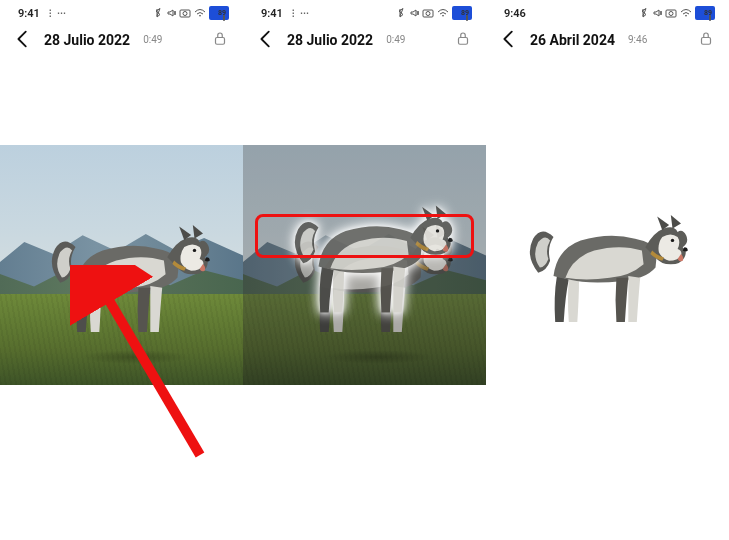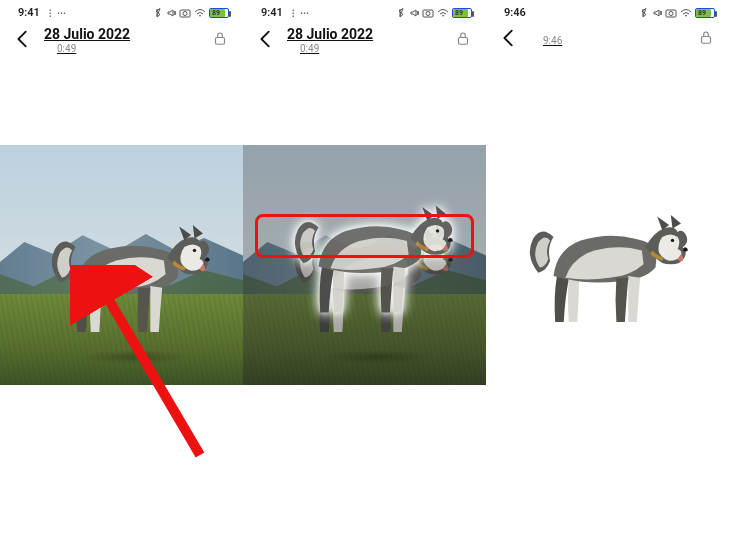--- a/index.html
+++ b/index.html
@@ -9,21 +9,21 @@
 
   
   .status { display: flex; align-items: center; justify-content: space-between; padding: 6px 14px 2px 18px; font-size: 11px; font-weight: 600; color: #222; }
   .status-left { display: flex; align-items: center; gap: 6px; }
   .status-right { display: flex; align-items: center; gap: 3px; color:#444; }
   .status-right svg { display:block; }
 
   
   .header { display: flex; align-items: center; padding: 6px 14px 4px 12px; gap: 10px; }
   .back-icon { flex: 0 0 22px; color:#111; }
-  .title-block { flex: 1 1 auto; display:flex; flex-direction:column; line-height:1.1;text-decoration:underline; }
+  .title-block { flex: 1 1 auto; display:flex; line-height:1.1; }
   .title-date { font-size: 14px; font-weight: 700; color:#111; }
   .title-time { font-size: 10px; color:#888; margin-top:1px;padding-left:13px; }
   .lock-icon { flex: 0 0 16px; color:#888; }
 
   
   .photo-zone { position:absolute; left:0; right:0; top:145px; height:240px; overflow:visible; }
   .photo { position:relative; width:100%; height:100%; }
   .sky { position:absolute; inset:0; background: linear-gradient(#bcd0de 0%, #c9d8e0 35%, #d3dde0 55%); }
   .mtn-far { position:absolute; left:0; right:0; top:32%; height:28%; background: linear-gradient(90deg,#637e91 0%, #7a93a3 40%, #6c8696 70%, #5a768a 100%); clip-path: polygon(0 60%, 10% 30%, 22% 48%, 34% 20%, 48% 44%, 60% 18%, 72% 42%, 84% 24%, 100% 50%, 100% 100%, 0 100%); }
   .mtn-mid { position:absolute; left:0; right:0; top:46%; height:26%; background: linear-gradient(90deg,#516b57 0%, #5f7a5f 40%, #536d55 70%, #49664f 100%); clip-path: polygon(0 30%, 14% 50%, 28% 22%, 42% 46%, 56% 20%, 70% 48%, 84% 24%, 100% 40%, 100% 100%, 0 100%); }
@@ -46,21 +46,21 @@
   .ctx-item { flex:1; text-align:center; font-size:12.5px; font-weight:600; color:#222; cursor:pointer; }
   .ctx-more { flex:0 0 18px; display:flex; flex-direction:column; align-items:center; gap:2px; cursor:pointer; }
   .ctx-more span{width:3px;height:3px;background:#333;border-radius:50%;}
 
   
   .toolbar { position:absolute; left:0; right:0; bottom:12px; display:flex; justify-content:space-around; align-items:center; padding:0 6px; }
   .tool { width:30px; height:30px; display:flex; align-items:center; justify-content:center; color:#222; cursor:pointer; }
   .tool svg{width:20px;height:20px;stroke:#222;fill:none;stroke-width:1.6;}
 
   
-  .batt { display:inline-flex; align-items:center; border:1px solid #1d4ed8; border-radius:2px; height:10px; width:20px; position:relative; }
+  .batt { display:inline-flex; align-items:center; border:7px solid #1d4ed8; border-radius:2px; height:10px; width:20px; position:relative; }
   .batt::after{content:"";position:absolute;right:-3px;top:2px;width:2px;height:6px;background:#555;border-radius:1px;}
   .batt-fill{height:100%;background:#7bc043;border-radius:1px;}
   .batt-text{font-size:7px; font-weight:700; position:absolute; left:2px; color:#333;}
 </style>
 </head>
 <body>
 
 <svg width="0" height="0" style="position:absolute">
   <defs>
     <g id="husky">
@@ -334,20 +334,21 @@
             <span class="batt-fill" style="width:85%"></span>
             <span class="batt-text">89</span>
           </span>
       </div>
     </div>
     <div class="header">
       <span class="back-icon"><svg width="22" height="22" viewBox="0 0 24 24">
             <use href="#i-back"></use>
           </svg></span>
       <div class="title-block">
+        <span class="title-date">26 Abril 2024</span>
         <span class="title-time">9:46</span>
       </div>
       <span class="lock-icon"><svg width="18" height="18" viewBox="0 0 24 24" fill="none" stroke="#888" stroke-width="1.6">
             <use href="#i-lock"></use>
           </svg></span>
     </div>
 
     <div class="photo-zone cutout" style="background:#fff">
       <div class="dog" style="left:42px;top:30px">
         <svg viewBox="0 0 200 160">

